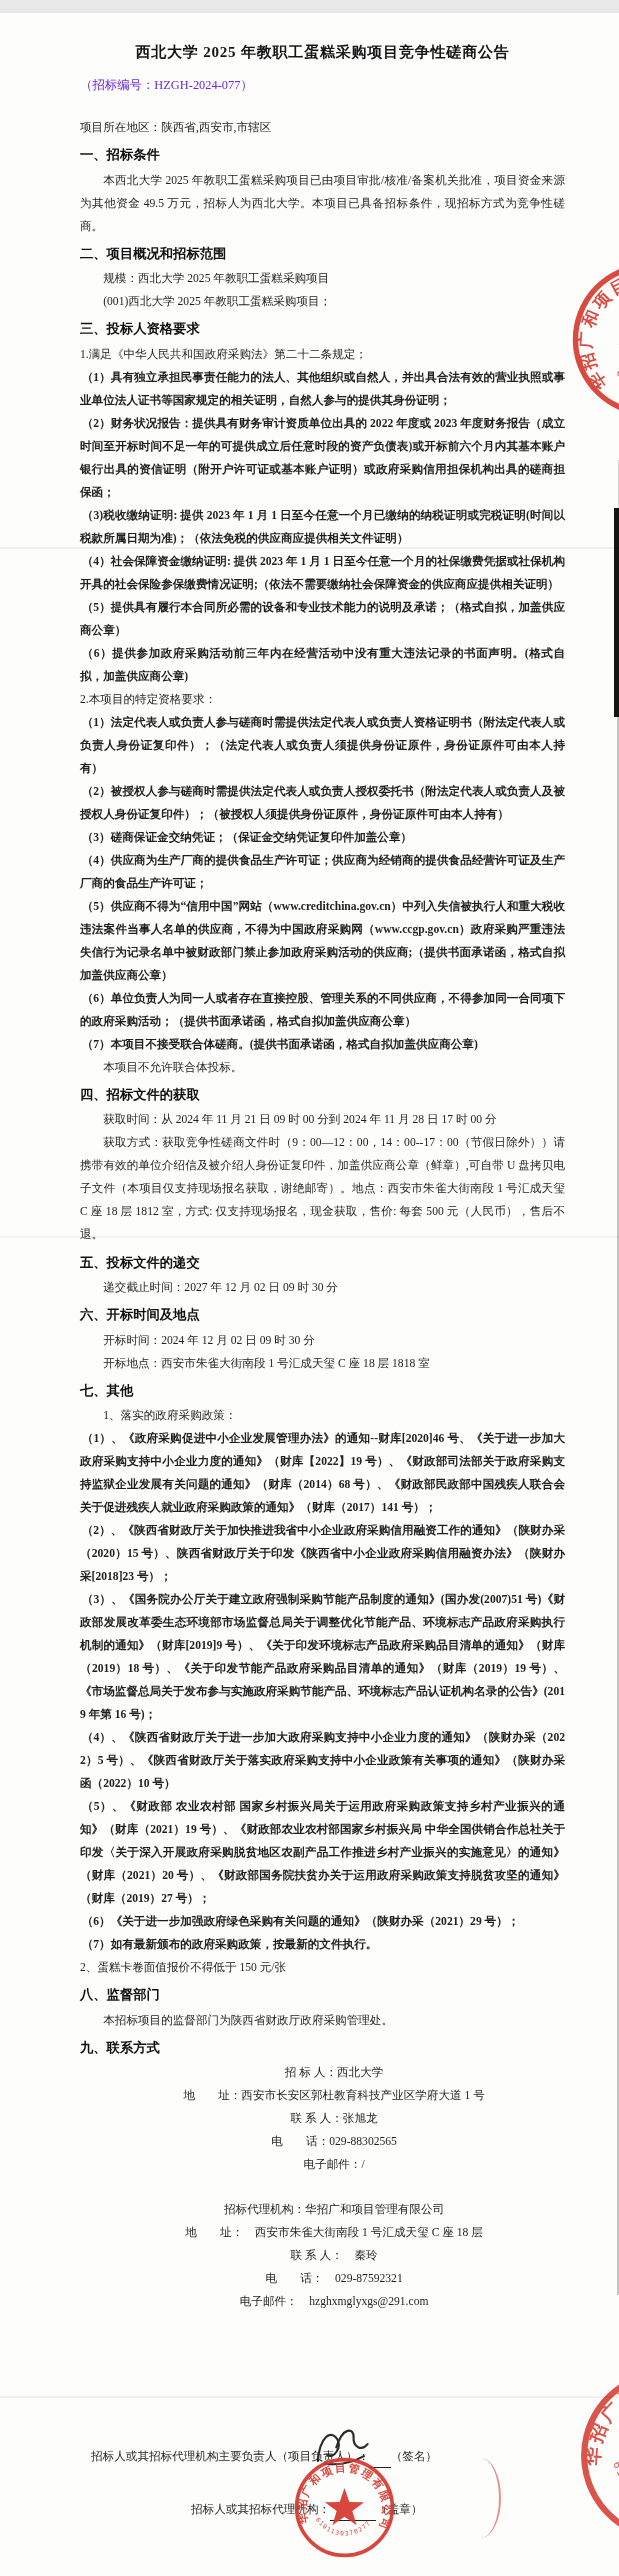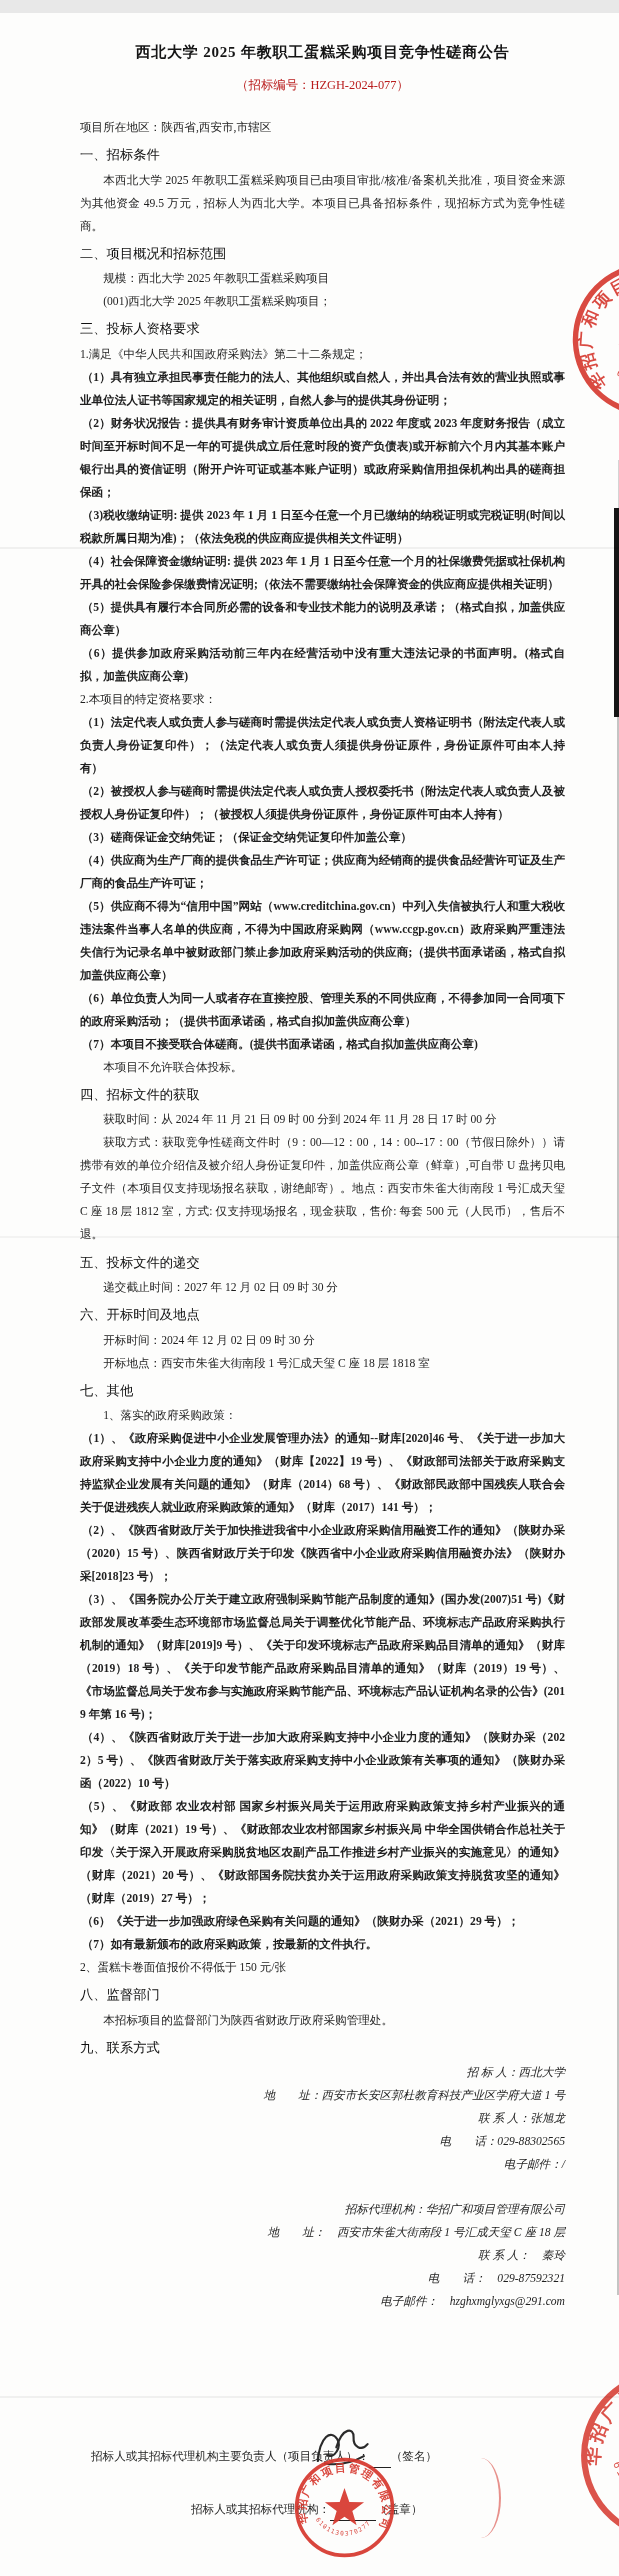--- a/index.html
+++ b/index.html
@@ -13,34 +13,34 @@
     color:#1f1f1f;
   }
   .content{
     position:absolute;top:20px;left:80px;width:485px;
   }
   .doc-title{
     font-size:15px;font-weight:bold;text-align:center;
     margin:6.6px 0 0 0;line-height:25px;color:#151515;letter-spacing:0.8px;
   }
   .doc-subtitle{
-    font-size:12.4px;text-align:center;margin:10px 0 21.5px 0;line-height:20px;color:#b91c1c;
+    font-size:12.4px;text-align:left;margin:10px 0 21.5px 0;line-height:20px;color:#6d28d9;
   }
   .blk{
     font-size:11.6px;line-height:23px;margin:0;
     text-align:justify;word-break:break-all;
   }
   .blk.heading{
-    font-size:13.3px;font-weight:normal;color:#101010;
+    font-size:13.3px;font-weight:bold;color:#101010;
     margin:4.1px 0 2.5px 0;line-height:23px;text-align:left;
   }
   .blk.plain{text-indent:0;}
   .blk.item{text-indent:1.7px;font-weight:bold;}
   .blk.indent{text-indent:2em;}
-  .blk.contact{text-indent:2em;text-align:right;font-style:italic;}
+  .blk.contact{text-indent:2em;text-align:center;}
   .blk.spacer{height:21.5px;}
   
   .sig-row1{position:absolute;left:91px;top:2432px;font-size:11.6px;line-height:23px;white-space:nowrap;}
   .sig-row2{position:absolute;left:191px;top:2485px;font-size:11.6px;line-height:23px;white-space:nowrap;}
   .sig-line{display:inline-block;border-bottom:1.2px solid #222;height:11.6px;vertical-align:bottom;}
   .sig-line.w1{width:21.5px;}
   .sig-line.w2{width:46px;}
   .handwriting{position:absolute;left:308px;top:2409px;width:68px;height:48px;transform:rotate(-6deg);}
   
   .seal{position:absolute;pointer-events:none;}

